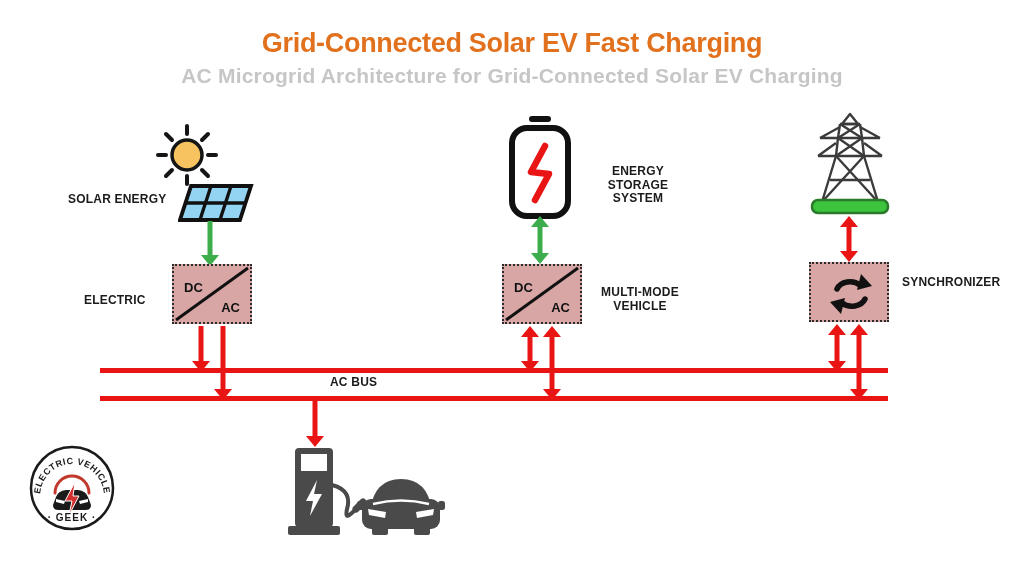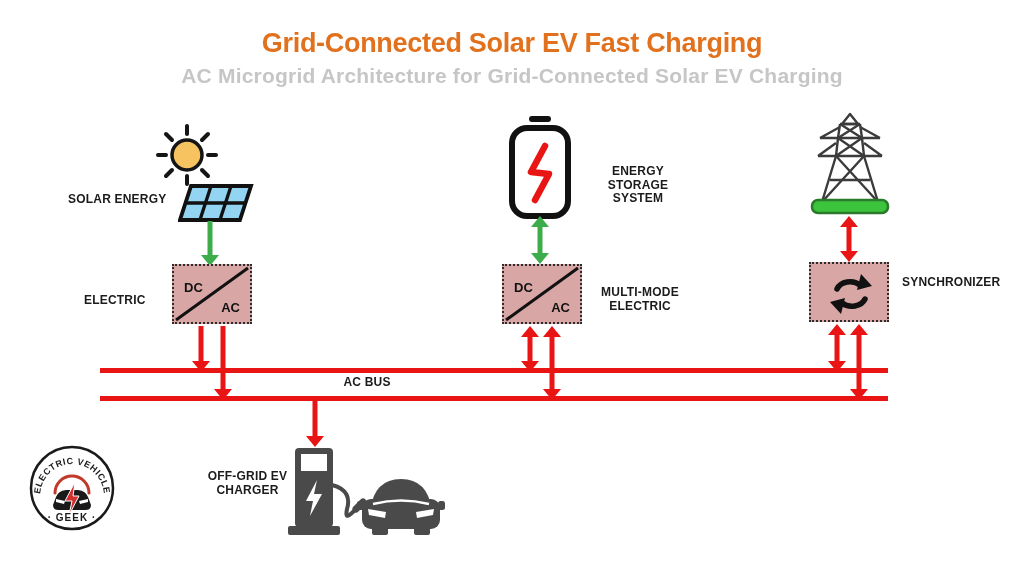--- a/index.html
+++ b/index.html
@@ -108,21 +108,21 @@
   <div class="abs lbl" style="left:586px;top:165px;width:104px;text-align:center;">ENERGY STORAGE SYSTEM</div>
 
   <div class="abs" style="left:531px;top:216px;">
     <svg width="18" height="48" viewBox="0 0 18 48">
       <polygon points="9,0 0,11 18,11" fill="#3DAD4C"></polygon>
       <line x1="9" y1="8" x2="9" y2="40" stroke="#3DAD4C" stroke-width="5"></line>
       <polygon points="9,48 0,37 18,37" fill="#3DAD4C"></polygon>
     </svg>
   </div>
 
-  <div class="abs lbl" style="left:598px;top:286px;width:84px;text-align:center;">MULTI-MODE ELECTRIC</div>
+  <div class="abs lbl" style="left:598px;top:286px;width:84px;text-align:center;">MULTI-MODE VEHICLE</div>
 
   <div class="abs conv-box" style="left:502px;top:264px;">
     <svg class="diag" width="76" height="56" viewBox="0 0 76 56">
       <line x1="2" y1="54" x2="74" y2="2" stroke="#111" stroke-width="3"></line>
     </svg>
     <span class="dc">DC</span>
     <span class="ac">AC</span>
   </div>
 
   <div class="abs" style="left:521px;top:326px;">
@@ -187,30 +187,29 @@
   <div class="abs" style="left:850px;top:324px;">
     <svg width="18" height="76" viewBox="0 0 18 76">
       <polygon points="9,0 0,11 18,11" fill="#E91414"></polygon>
       <line x1="9" y1="8" x2="9" y2="68" stroke="#E91414" stroke-width="5"></line>
       <polygon points="9,76 0,65 18,65" fill="#E91414"></polygon>
     </svg>
   </div>
 
   <div class="abs busline" style="left:100px;top:368px;width:788px;"></div>
   <div class="abs busline" style="left:100px;top:396px;width:788px;"></div>
-  <div class="abs lbl" style="left:330px;top:376px;width:74px;text-align:center;">AC BUS</div>
+  <div class="abs lbl" style="left:330px;top:376px;width:74px;text-align:left;">AC BUS</div>
 
   <div class="abs" style="left:306px;top:401px;">
     <svg width="18" height="46" viewBox="0 0 18 46">
       <line x1="9" y1="0" x2="9" y2="36" stroke="#E91414" stroke-width="5"></line>
       <polygon points="0,35 18,35 9,46" fill="#E91414"></polygon>
     </svg>
   </div>
 
-  <div class="abs lbl" style="left:200px;top:470px;width:95px;text-align:center;">OFF-GRID EV CHARGER</div>
 
   <div class="abs" style="left:286px;top:443px;">
     <svg width="164" height="95" viewBox="0 0 164 95">
       <g fill="#4a4a4a">
         <rect x="9" y="5" width="38" height="79" rx="4"></rect>
         <rect x="2" y="83" width="52" height="9" rx="2"></rect>
       </g>
       <rect x="15" y="11" width="26" height="17" fill="#fff"></rect>
       <polygon points="31,37 20,58 27,58 24,73 36,51 28,51" fill="#fff"></polygon>
       <path d="M46,42 C62,46 64,56 61,66 C59,76 62,74 70,66" fill="none" stroke="#4a4a4a" stroke-width="4" stroke-linecap="round"></path>

